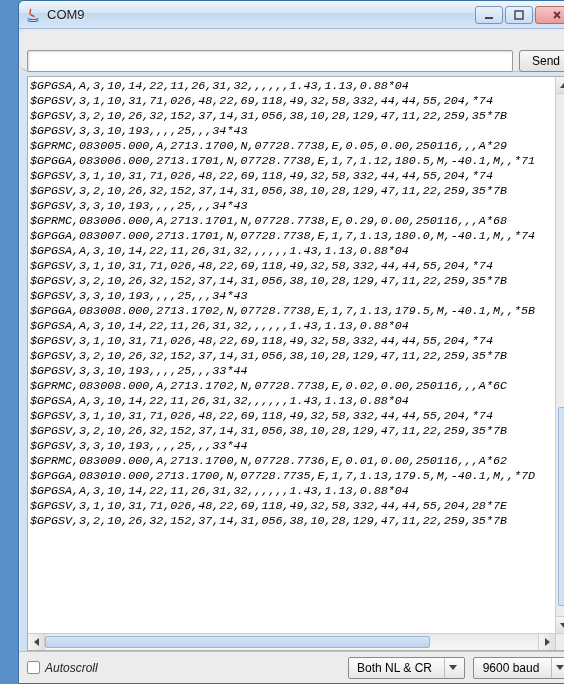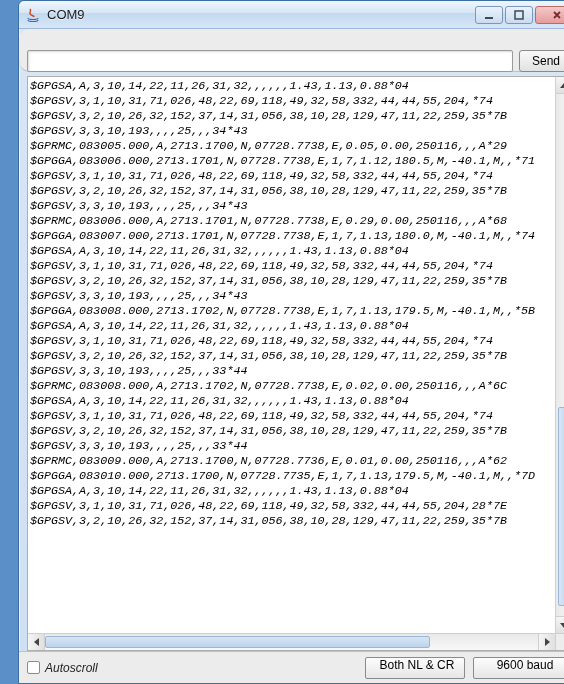--- a/index.html
+++ b/index.html
@@ -180,22 +180,21 @@
   .dropdown {
     height: 22px;
     border: 1px solid #8a8a8a;
     border-radius: 2px;
     background: linear-gradient(180deg,#fdfdfd,#e6e6e6);
     display: inline-flex; align-items: center;
     padding: 0 4px 0 8px;
     font-size: 12px;
     gap: 12px;
     min-width: 100px;
-    justify-content: flex-start;
-    flex-direction: column;
+    justify-content: center;
   }
   .dropdown .dd-arrow {
     width: 16px; height: 100%;
     border-left: 1px solid #bcbcbc;
     display:flex;align-items:center;justify-content:center;
   }
   .tri {
     width:0;height:0;border-left:4px solid transparent;border-right:4px solid transparent;border-top:5px solid #444;
   }
   .tri.up{border-top:none;border-bottom:5px solid #444;}

